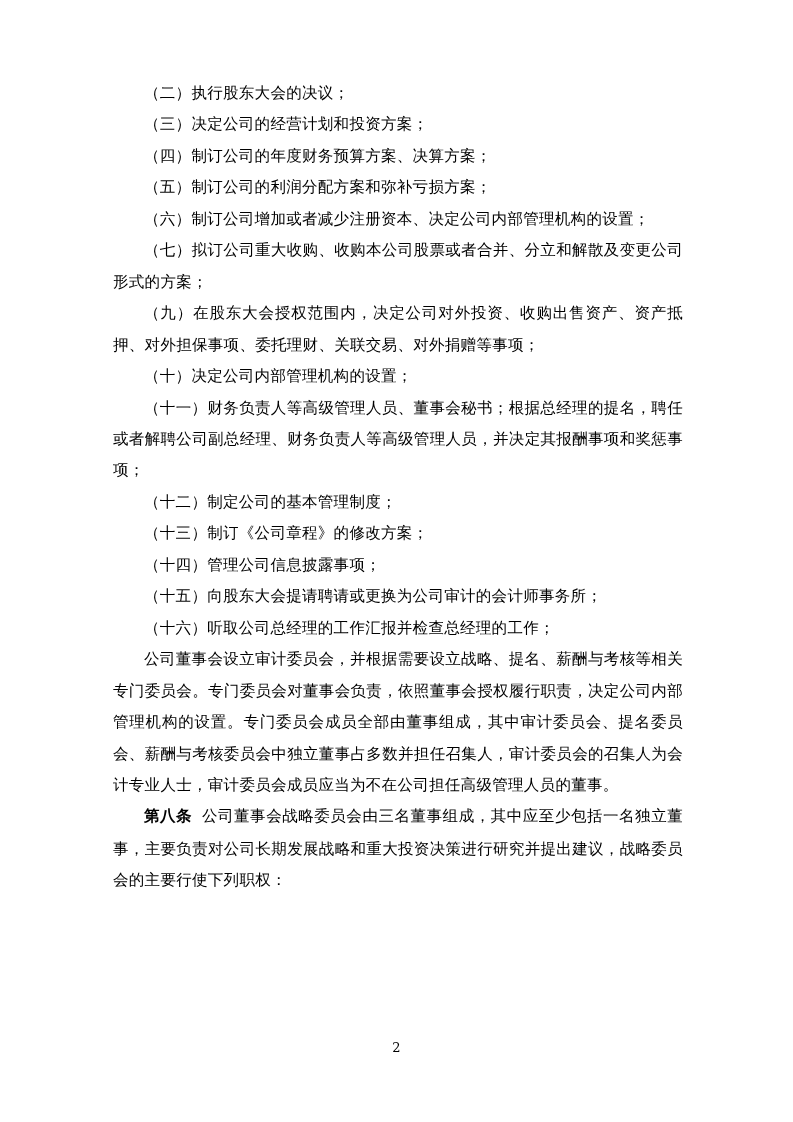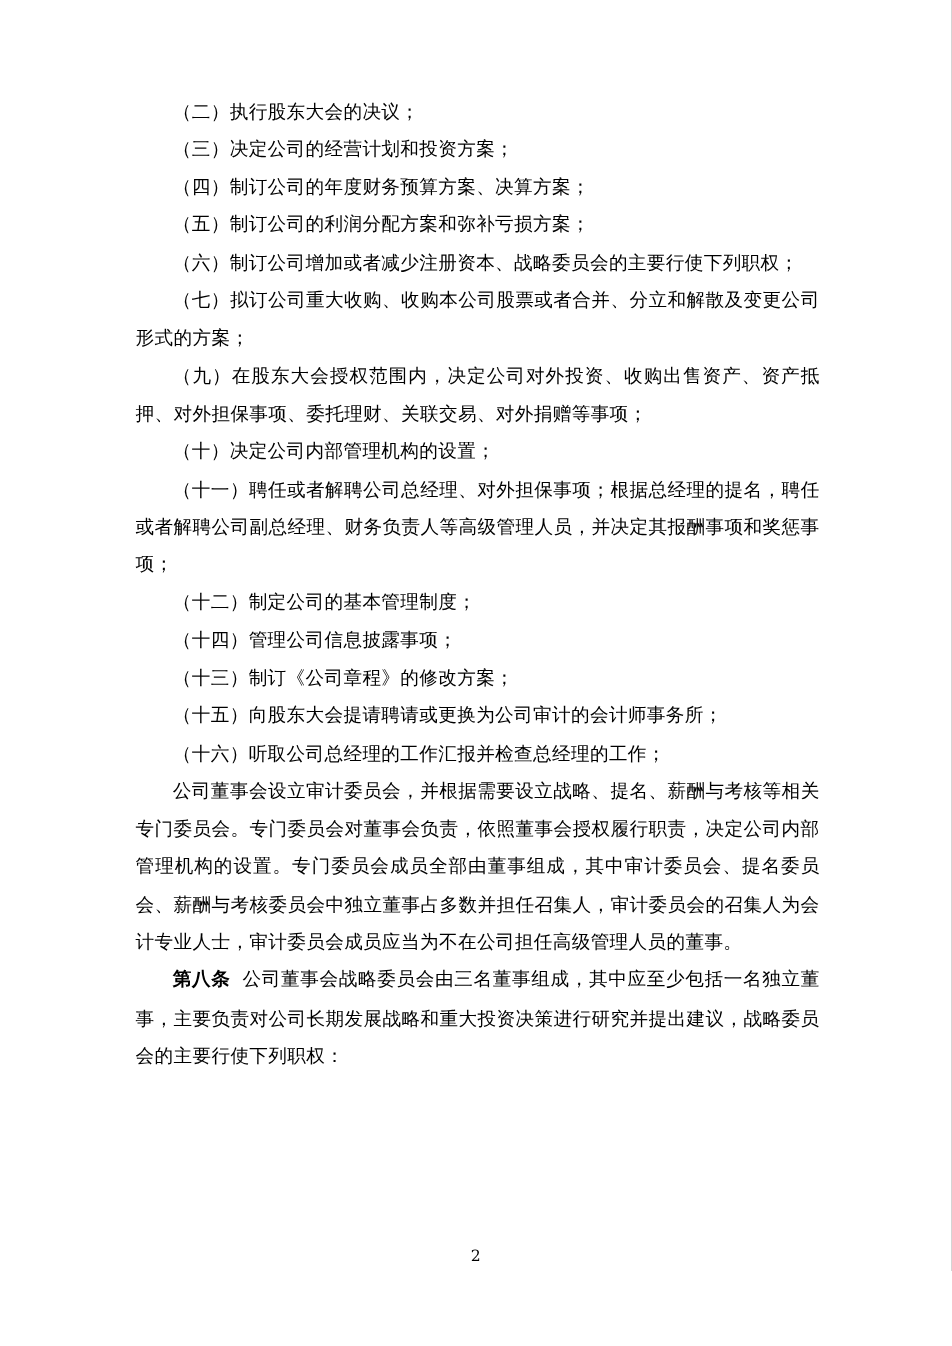--- a/index.html
+++ b/index.html
@@ -55,28 +55,28 @@
 </head>
 <body>
 
 <div class="page">
   <div class="content">
 
     <p class="para indent">（二）执行股东大会的决议；</p>
     <p class="para indent">（三）决定公司的经营计划和投资方案；</p>
     <p class="para indent">（四）制订公司的年度财务预算方案、决算方案；</p>
     <p class="para indent">（五）制订公司的利润分配方案和弥补亏损方案；</p>
-    <p class="para indent">（六）制订公司增加或者减少注册资本、战略委员会的主要行使下列职权；</p>
+    <p class="para indent">（六）制订公司增加或者减少注册资本、决定公司内部管理机构的设置；</p>
     <p class="para indent">（七）拟订公司重大收购、收购本公司股票或者合并、分立和解散及变更公司形式的方案；</p>
     <p class="para indent">（九）在股东大会授权范围内，决定公司对外投资、收购出售资产、资产抵押、对外担保事项、委托理财、关联交易、对外捐赠等事项；</p>
     <p class="para indent">（十）决定公司内部管理机构的设置；</p>
-    <p class="para indent">（十一）聘任或者解聘公司总经理、对外担保事项；根据总经理的提名，聘任或者解聘公司副总经理、财务负责人等高级管理人员，并决定其报酬事项和奖惩事项；</p>
+    <p class="para indent">（十一）财务负责人等高级管理人员、董事会秘书；根据总经理的提名，聘任或者解聘公司副总经理、财务负责人等高级管理人员，并决定其报酬事项和奖惩事项；</p>
     <p class="para indent">（十二）制定公司的基本管理制度；</p>
+    <p class="para indent">（十三）制订《公司章程》的修改方案；</p>
     <p class="para indent">（十四）管理公司信息披露事项；</p>
-    <p class="para indent">（十三）制订《公司章程》的修改方案；</p>
     <p class="para indent">（十五）向股东大会提请聘请或更换为公司审计的会计师事务所；</p>
     <p class="para indent">（十六）听取公司总经理的工作汇报并检查总经理的工作；</p>
     <p class="para indent">公司董事会设立审计委员会，并根据需要设立战略、提名、薪酬与考核等相关专门委员会。专门委员会对董事会负责，依照董事会授权履行职责，决定公司内部管理机构的设置。专门委员会成员全部由董事组成，其中审计委员会、提名委员会、薪酬与考核委员会中独立董事占多数并担任召集人，审计委员会的召集人为会计专业人士，审计委员会成员应当为不在公司担任高级管理人员的董事。</p>
     <p class="para indent"><span class="bold-lead">第八条  </span><span>公司董事会战略委员会由三名董事组成，其中应至少包括一名独立董事，主要负责对公司长期发展战略和重大投资决策进行研究并提出建议，战略委员会的主要行使下列职权：</span></p>
 
   </div>
 
   <div class="page-number">2</div>
 </div>
 

